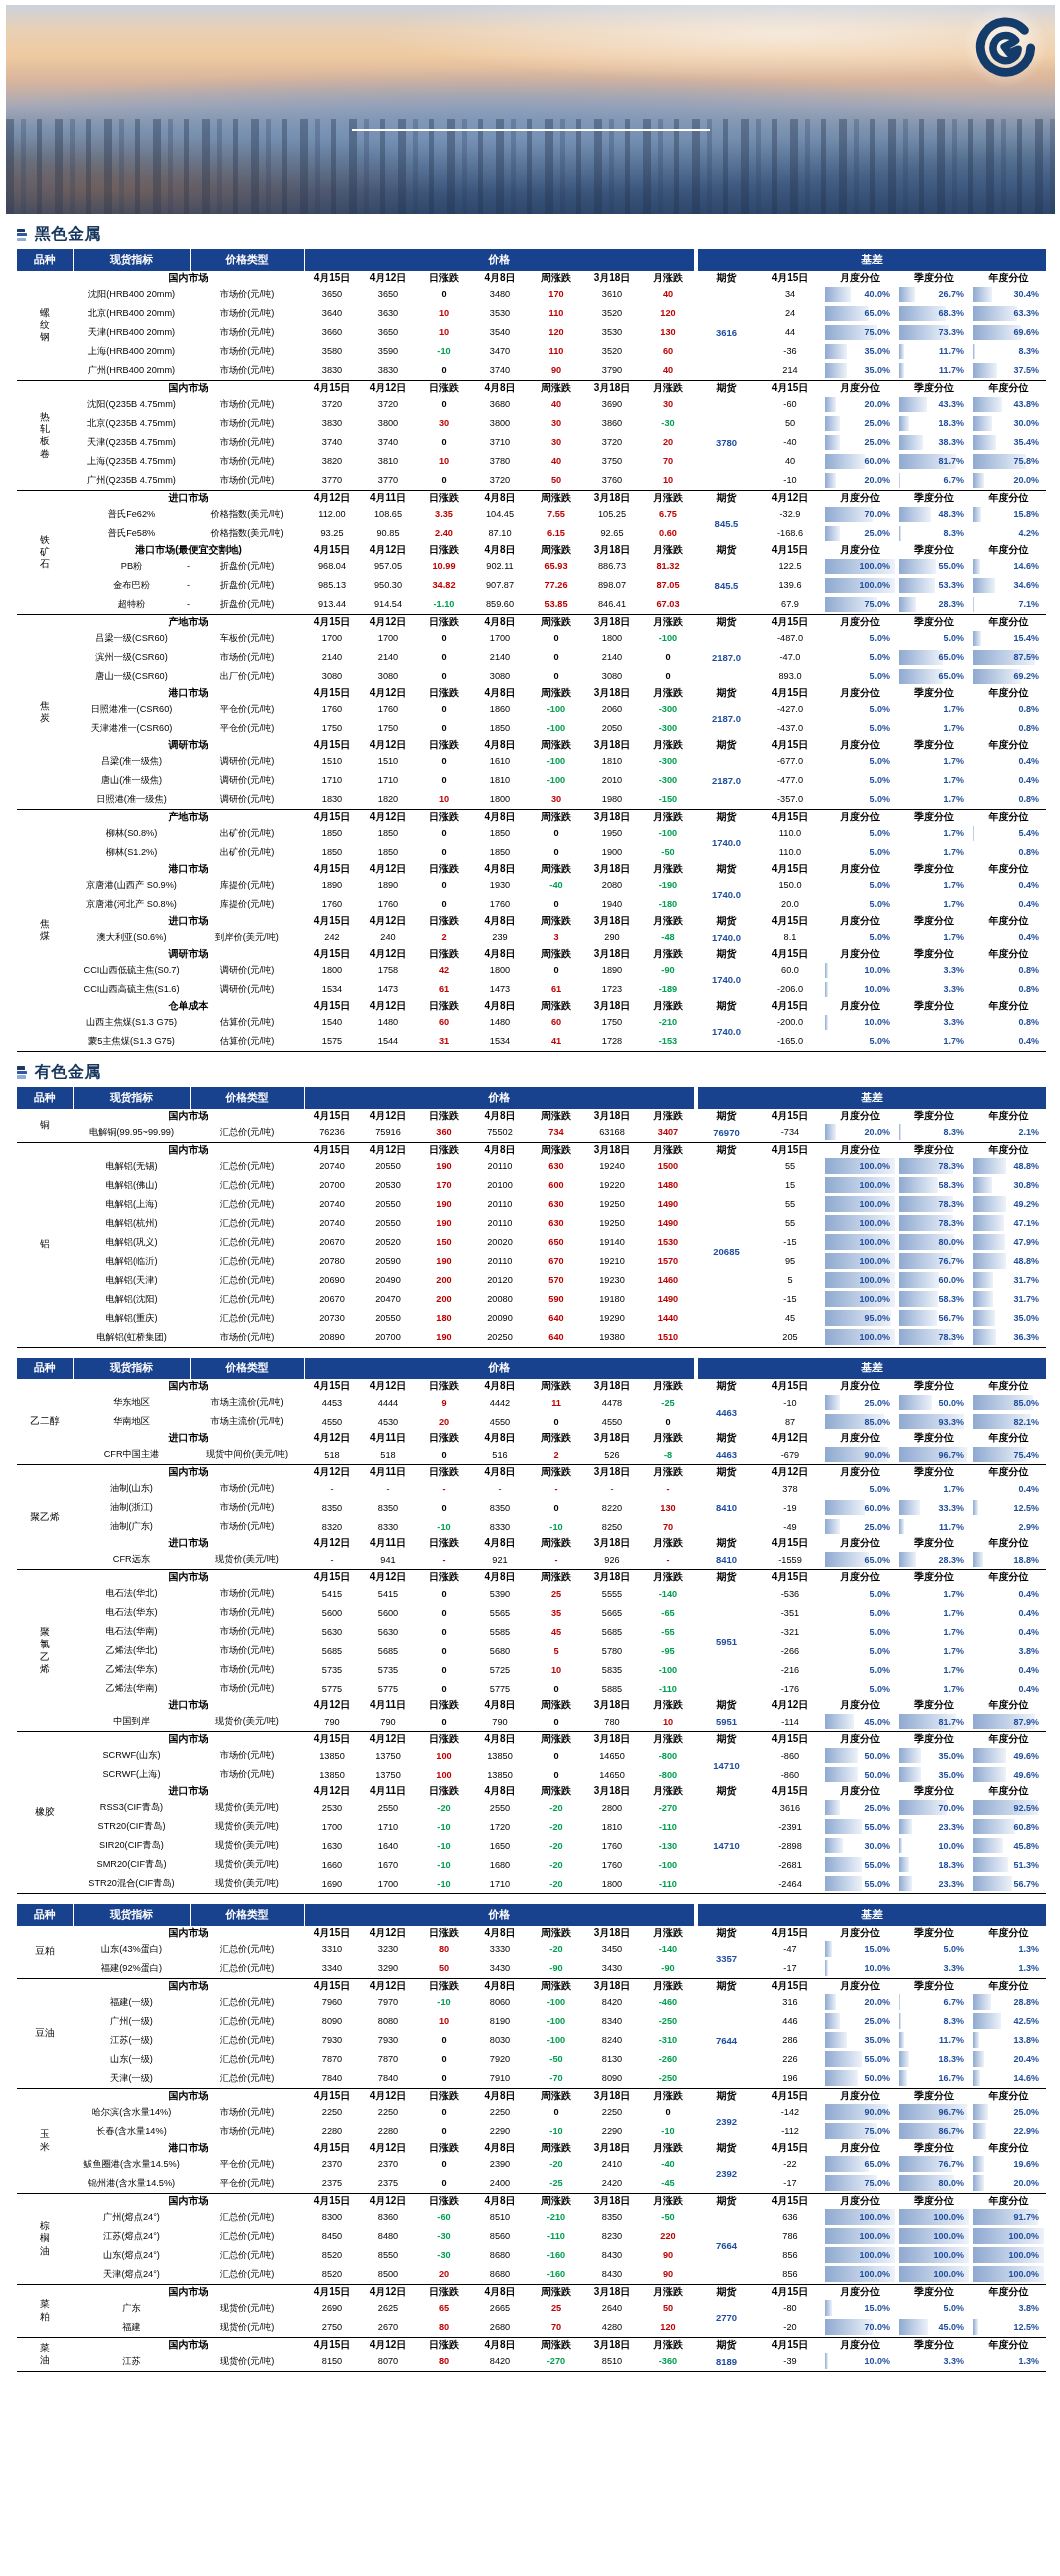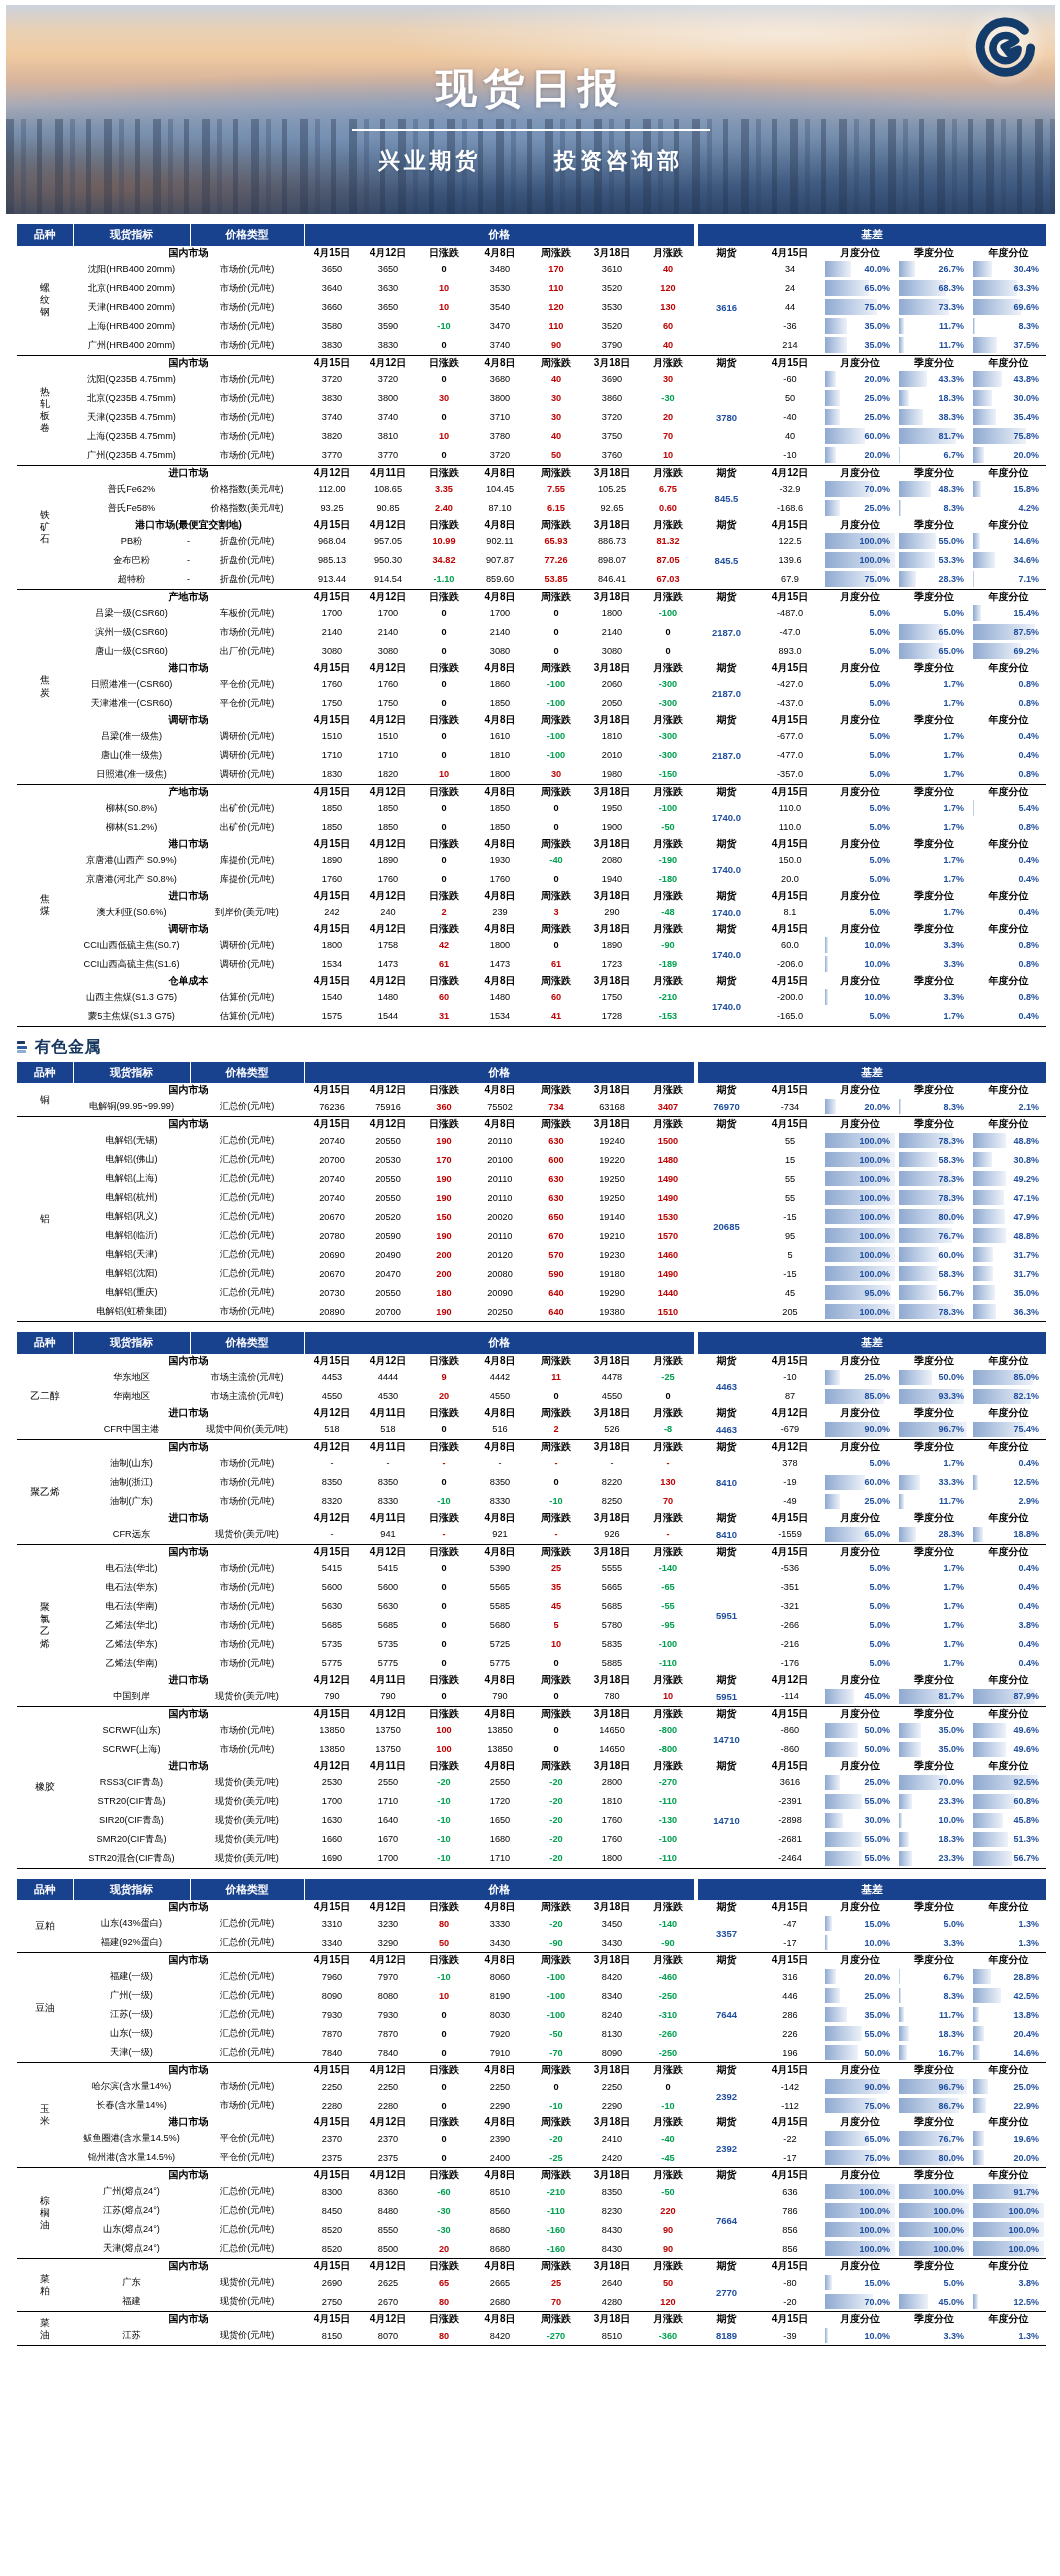--- a/index.html
+++ b/index.html
@@ -74,31 +74,34 @@
 
   <div class="banner">
     <div class="buildings"></div>
     <div class="banner-logo">
       <div class="glow"></div>
       <svg viewBox="0 0 100 100">
         <path d="M80 26 A40 40 0 1 0 90 54" fill="none" stroke="#143C6B" stroke-width="14" stroke-linecap="round"></path>
         <path d="M66 42 A20 20 0 1 0 70 56 L56 62 L48 52 L60 46 Z" fill="none" stroke="#143C6B" stroke-width="12" stroke-linejoin="round"></path>
       </svg>
     </div>
-    <div class="banner-title">现货日报</div>
     <div class="banner-divider"></div>
-    <div class="banner-sub">
-      <span>兴业期货</span>
-      <span>投资咨询部</span>
-    </div>
   </div>
 
 
   <div class="content" id="sections">
       <div class="section">
+        <div class="section-title">
+          <span class="sq-icon">
+            <i></i>
+            <i></i>
+            <i></i>
+          </span>
+          <span class="txt">黑色金属</span>
+        </div>
         <table class="grid">
           <colgroup>
             <col style="width: 56px;">
             <col style="width: 117px;">
             <col style="width: 114px;">
             <col style="width: 56px;">
             <col style="width: 56px;">
             <col style="width: 56px;">
             <col style="width: 56px;">
             <col style="width: 56px;">

